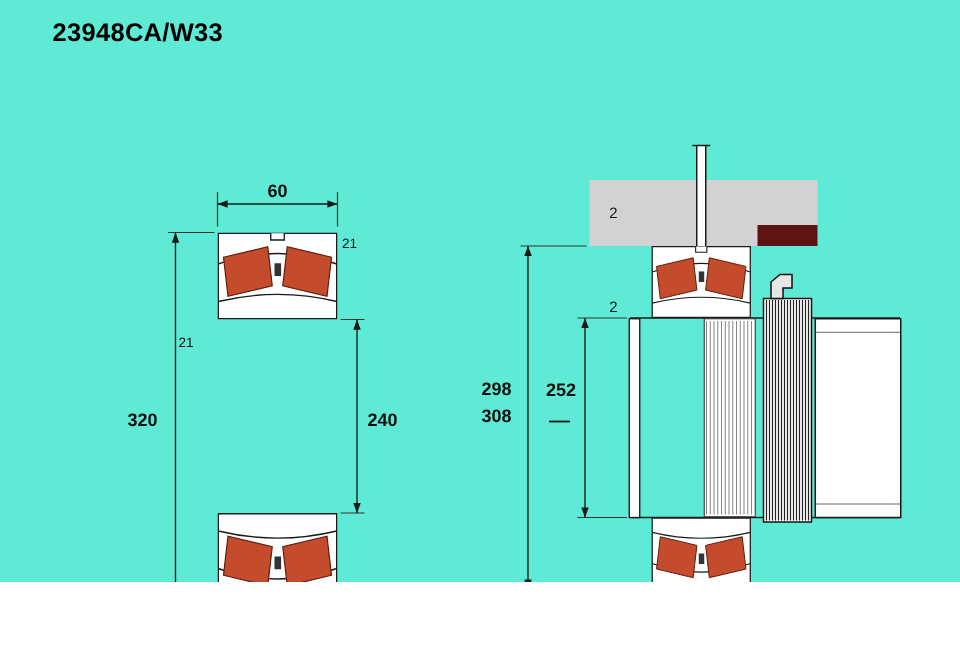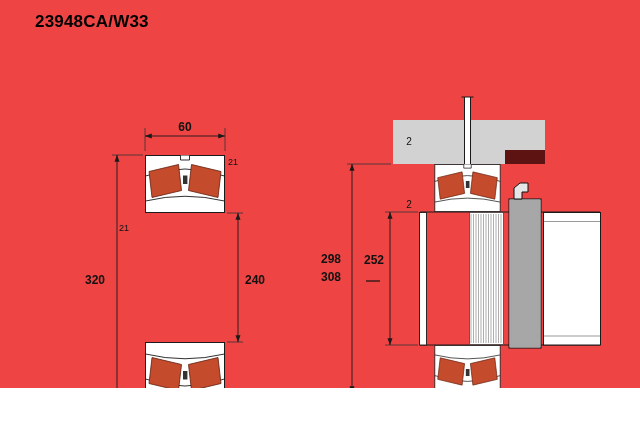--- a/index.html
+++ b/index.html
@@ -1,16 +1,16 @@
 <!DOCTYPE html>
 <html><head>
 <meta charset="utf-8">
 <style>
   html,body{margin:0;padding:0;background:#ffffff;}
-  .page{position:relative;width:640px;height:388px;background:#ef4444;overflow:hidden;
+  .page{position:relative;width:640px;height:388px;background:#5eead4;overflow:hidden;
         font-family:"Liberation Sans",sans-serif;}
   .title{position:absolute;left:35px;top:12px;margin:0;font-size:17px;font-weight:bold;
          color:#000;letter-spacing:.2px;font-family:"Liberation Sans",sans-serif;}
   svg.drawing{position:absolute;left:0;top:0;}
   .dim{font-family:"Liberation Sans",sans-serif;font-size:12px;font-weight:bold;fill:#111;}
   .dim-sm{font-family:"Liberation Sans",sans-serif;font-size:9px;fill:#111;}
   .lbl{font-family:"Liberation Sans",sans-serif;font-size:10px;fill:#111;}
 </style>
 </head>
 <body>

